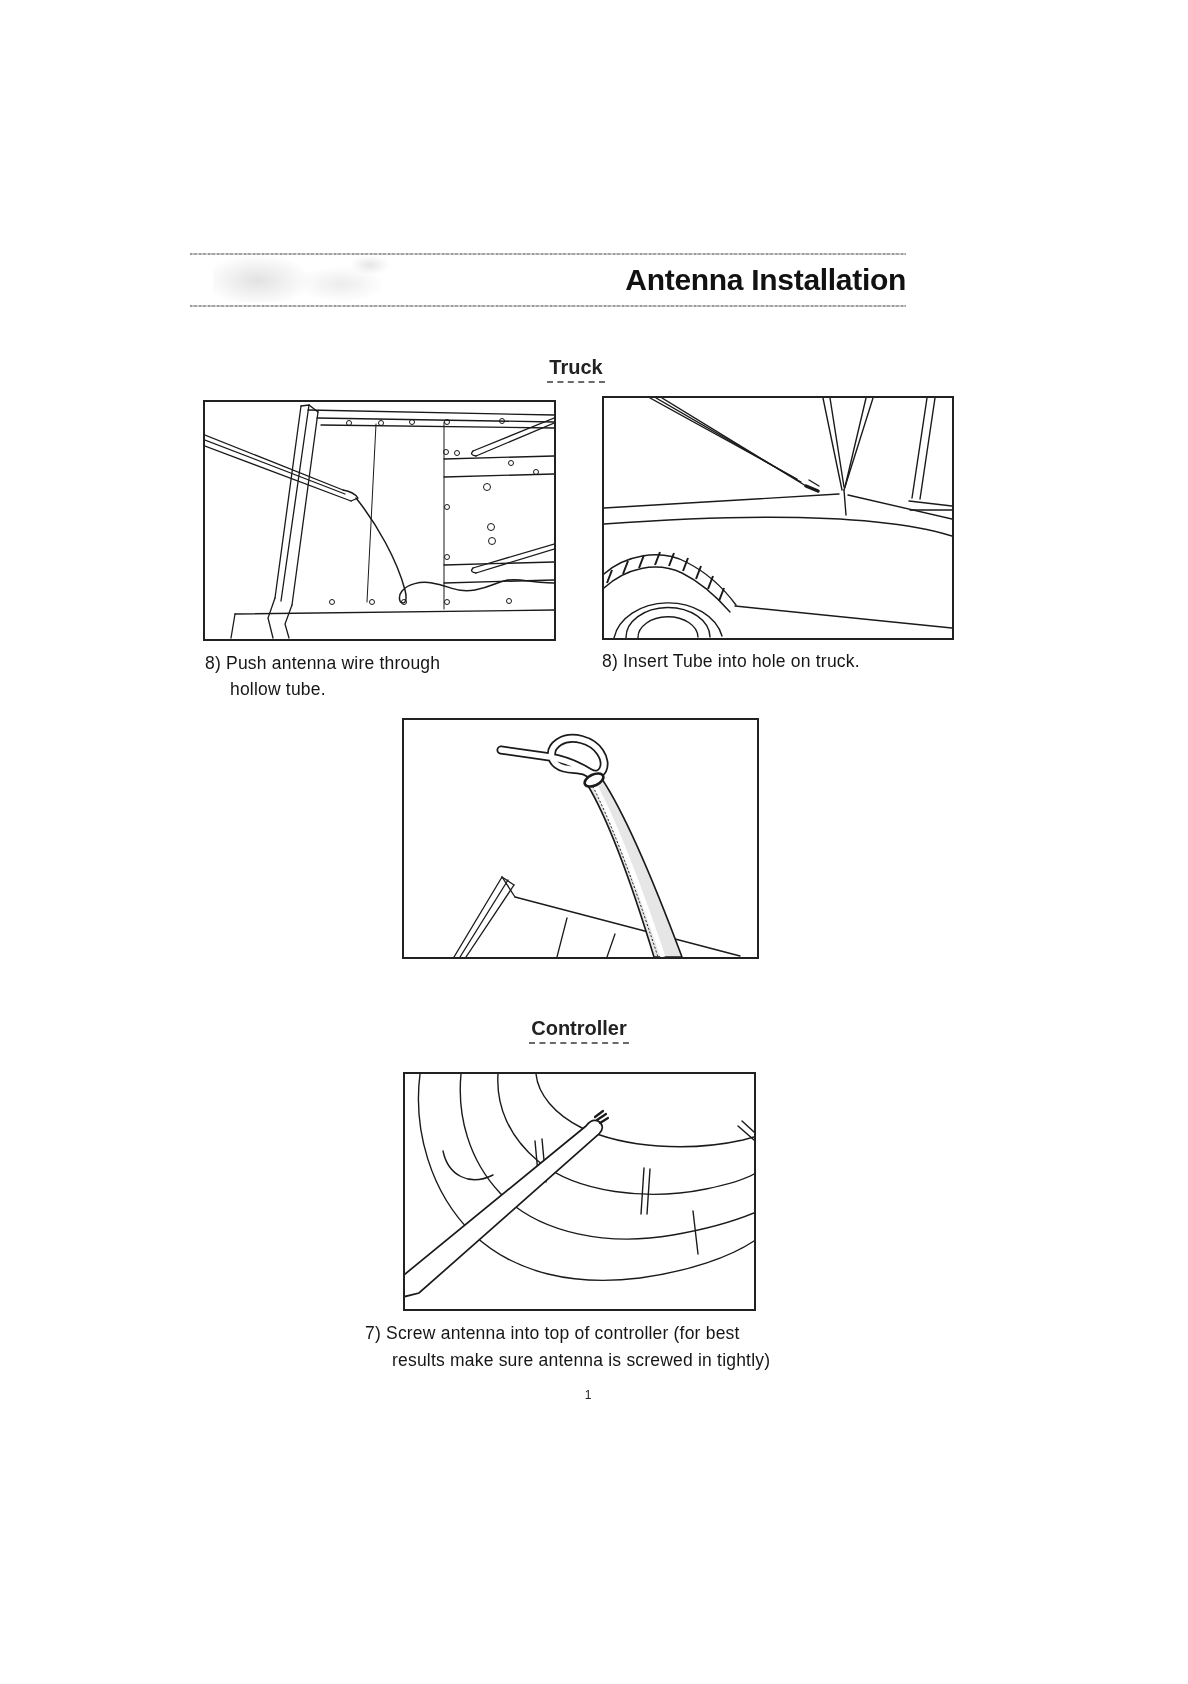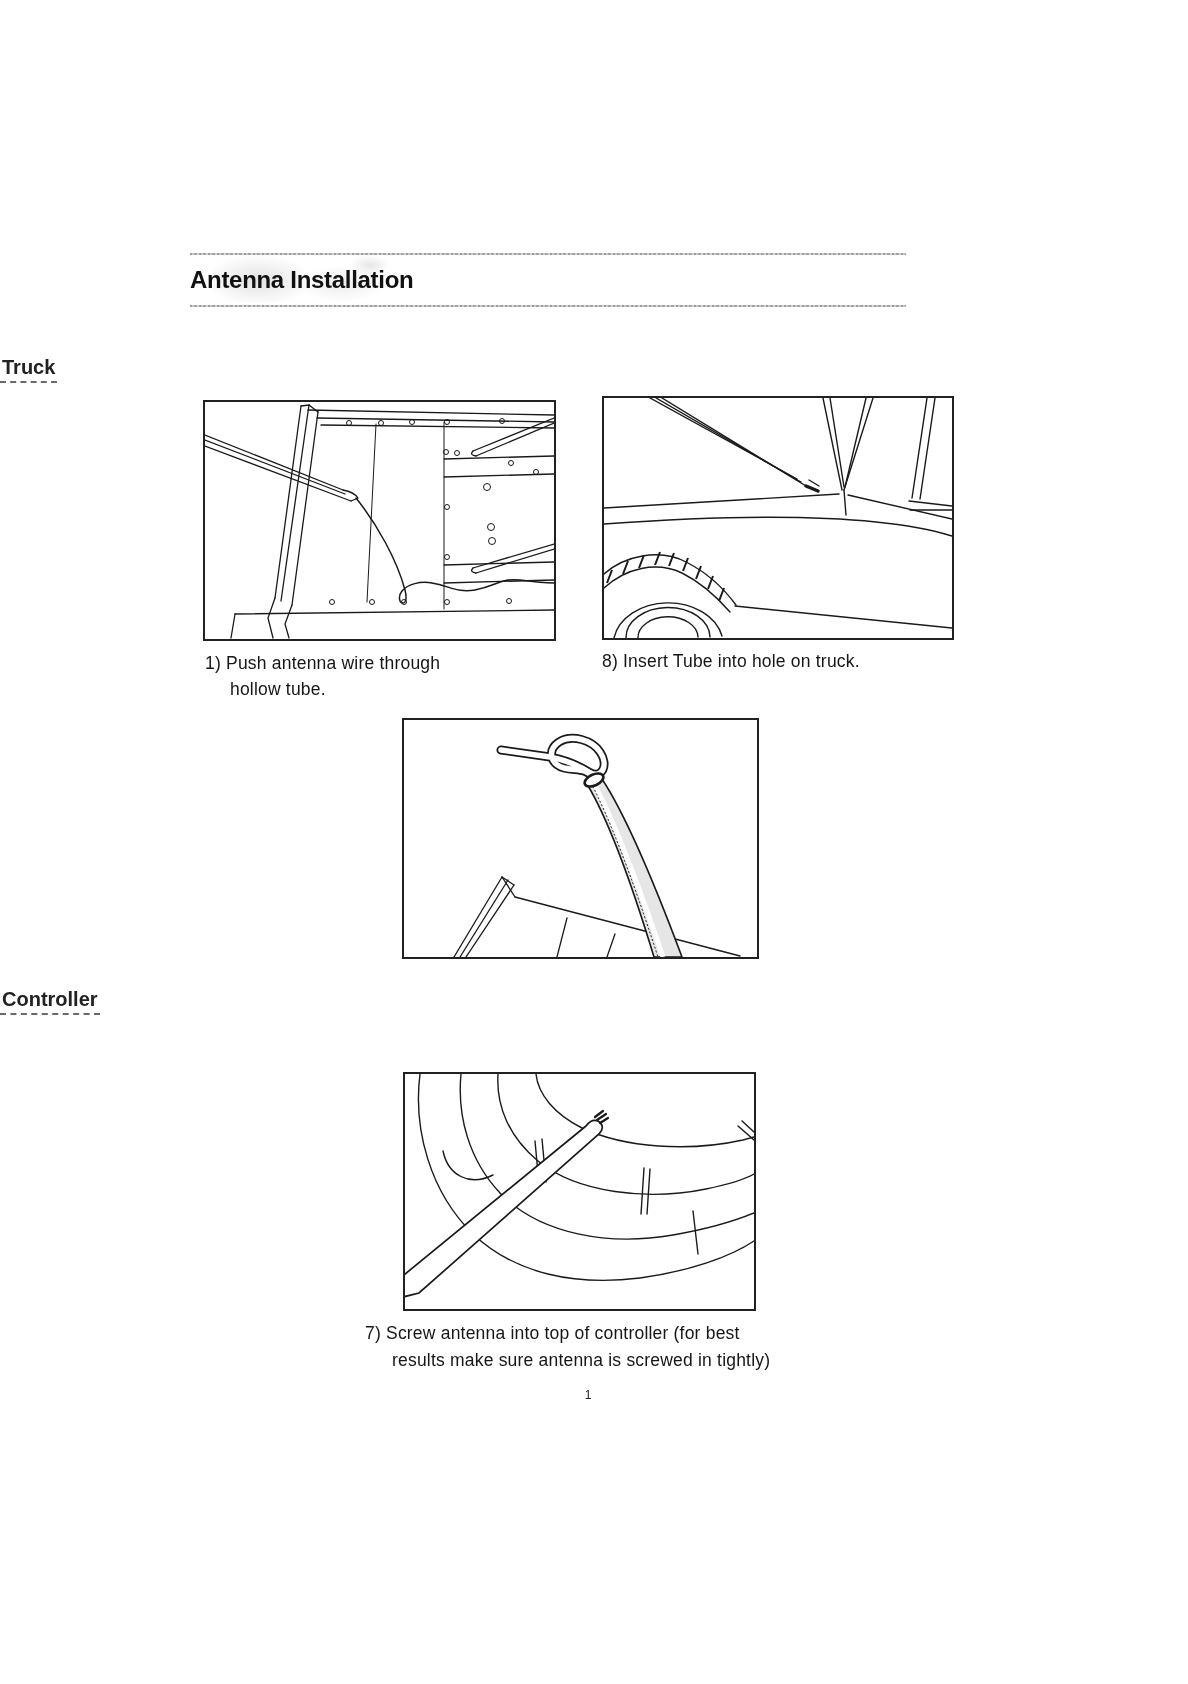--- a/index.html
+++ b/index.html
@@ -21,34 +21,34 @@
   .rule.bottom{top:305px;}
   .smudge{position:absolute;pointer-events:none;}
   .smudge.s1{left:213px;top:254px;width:100px;height:48px;
     background:radial-gradient(ellipse at 45% 55%, rgba(110,110,110,.20), rgba(110,110,110,0) 70%);}
   .smudge.s2{left:298px;top:266px;width:86px;height:36px;
     background:radial-gradient(ellipse at 50% 50%, rgba(120,120,120,.14), rgba(120,120,120,0) 72%);}
   .smudge.s3{left:350px;top:255px;width:40px;height:20px;
     background:radial-gradient(ellipse at 50% 50%, rgba(100,100,100,.16), rgba(100,100,100,0) 70%);}
   .doc-title{
     position:absolute;left:190px;top:254px;width:716px;height:52px;
-    line-height:52px;text-align:left;
-    font-size:24px;font-weight:700;letter-spacing:-.3px;color:#111;
+    line-height:52px;text-align:right;
+    font-size:30px;font-weight:700;letter-spacing:-.3px;color:#111;
   }
   .sec-heading{
-    position:absolute;left:0;width:1152px;text-align:left;
+    position:absolute;left:0;width:1152px;text-align:center;
     font-size:20px;font-weight:700;color:#222;
   }
   .sec-heading span{
     display:inline-block;
     border-bottom:2px dashed #6a6a6a;
     padding:0 2px 2px 2px;
   }
   .sec-heading.truck{top:356px;}
-  .sec-heading.controller{top:988px;width:1158px;}
+  .sec-heading.controller{top:1017px;width:1158px;}
   
   .figure{
     position:absolute;background:#fff;border:2px solid #212121;
   }
   .figure svg{display:block;width:100%;height:100%;}
   .fig-truck-bed{left:203px;top:400px;width:349px;height:237px;}
   .fig-truck-side{left:602px;top:396px;width:348px;height:240px;}
   .fig-knot{left:402px;top:718px;width:353px;height:237px;}
   .fig-controller{left:403px;top:1072px;width:349px;height:235px;}
   
@@ -187,21 +187,21 @@
           <path d="M70,155 L65,168"></path>
           <path d="M84,160 L79,173"></path>
         <path d="M97,168 L92,181"></path>
           <path d="M109,178 L104,191"></path>
           <path d="M120,190 L115,203"></path>
       </g>
     </svg>
   </div>
 
   <div class="caption cap-step1">
-    <span>1) Push antenna wire through</span>
+    <span>8) Push antenna wire through</span>
     <span class="indent">hollow tube.</span>
   </div>
   <div class="caption cap-step2">8) Insert Tube into hole on truck.</div>
 
   <div class="figure fig-knot">
     <svg viewBox="0 0 353 237">
       <g fill="none" stroke="#1a1a1a" stroke-width="1.3" stroke-linecap="round">
 
         <path d="M98,157 L50,237"></path>
         <path d="M104,160 L56,237"></path>

